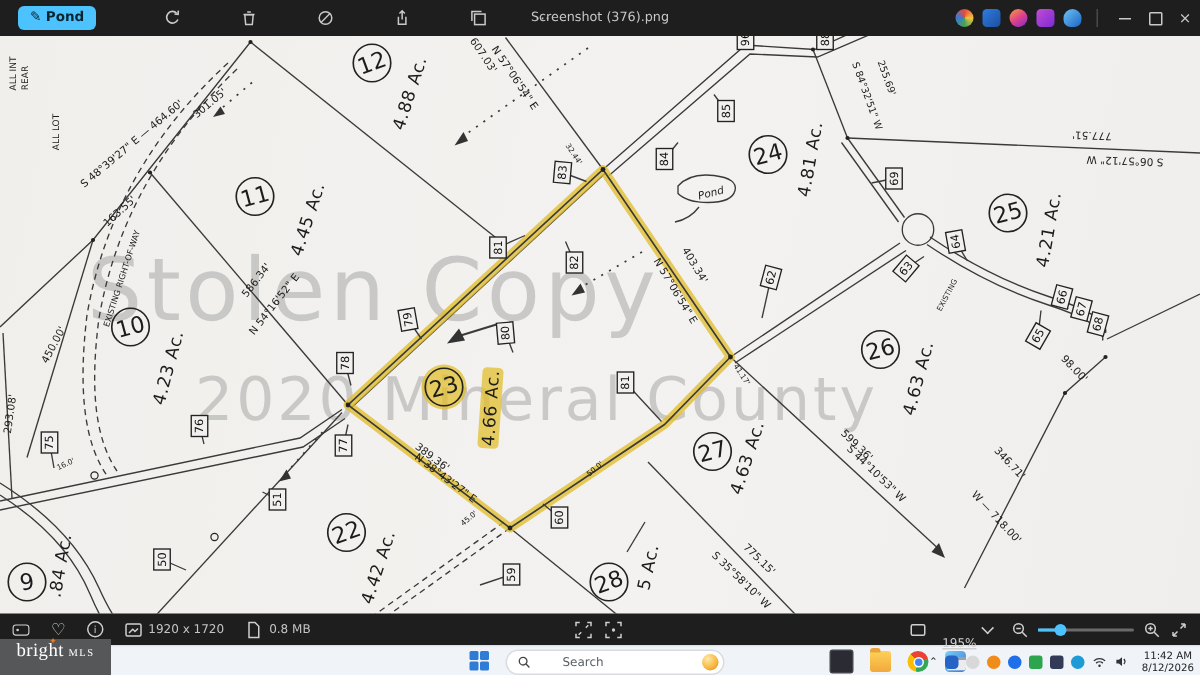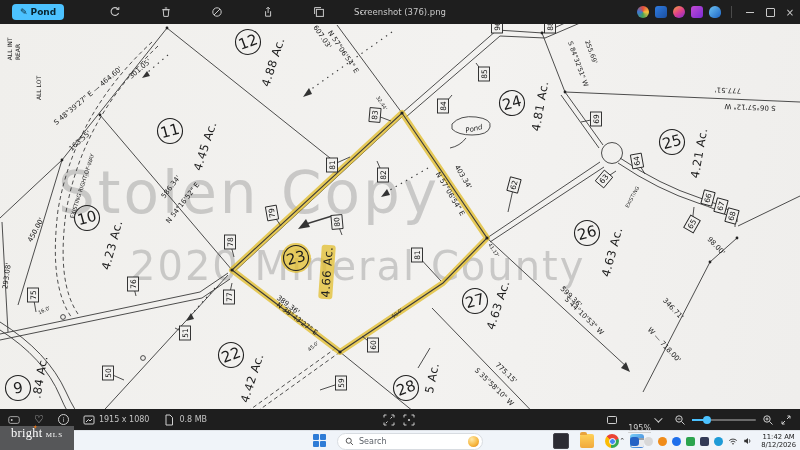--- a/index.html
+++ b/index.html
@@ -50,21 +50,21 @@
   .chev{width:5px;height:5px;border-right:1px solid #cfcfcf;border-bottom:1px solid #cfcfcf;transform:rotate(45deg) translateY(-2px);}
   .slider{position:relative;width:64px;height:12px;margin:0 6px;}
   .slider .track{position:absolute;left:0;top:5.5px;width:64px;height:2px;background:#6a6a6a;border-radius:1px;}
   .slider .fill{position:absolute;left:0;top:5.5px;width:15px;height:2px;background:#4cc2ff;}
   .slider .thumb{position:absolute;left:11px;top:2px;width:8px;height:8px;border-radius:50%;background:#4cc2ff;}
 
   
   #taskbar{position:absolute;left:0;top:430px;width:800px;height:20px;background:#f0f4f9;border-top:1px solid #dfe3e8;display:flex;align-items:center;z-index:10;}
   #start-btn{margin-left:313px;width:14px;height:14px;display:grid;grid-template-columns:6px 6px;grid-template-rows:6px 6px;gap:1px;}
   #start-btn span{background:#2f7cd6;border-radius:1px;}
-  #search-pill{margin-left:10px;width:144px;height:15px;background:#fff;border:1px solid #d8dce1;border-radius:9px;display:flex;align-items:center;position:relative;}
+  #search-pill{margin-left:10px;width:144px;height:15px;background:#fff;border:1px solid #d8dce1;border-radius:9px;display:flex;align-items:center;position:relative;gap:16px;}
   #search-pill svg{width:9px;height:9px;margin-left:7px;}
   #search-label{font-size:8px;color:#5a5f66;margin-left:5px;}
   #search-ball{position:absolute;right:3px;top:2px;width:11px;height:11px;border-radius:50%;background:radial-gradient(circle at 35% 30%,#ffe9a8,#f6b53c 60%,#d97b16);}
   .tk-ic{width:14px;height:14px;margin-left:11px;position:relative;}
   .tk-active::after{content:"";position:absolute;left:3px;bottom:-3px;width:8px;height:2px;border-radius:1px;background:#9aa0a6;}
   #tv-icon{background:#2b2b33;border-radius:2px;border:1px solid #44444c;}
   #fe-icon{background:linear-gradient(#ffd158,#f0a93c);border-radius:2px;position:relative;}
   #fe-icon::before{content:"";position:absolute;left:0;top:-2px;width:7px;height:3px;background:#e8a33d;border-radius:2px 2px 0 0;}
   #chrome-icon{border-radius:50%;background:conic-gradient(from -45deg,#ea4335 0 33%,#34a853 0 66%,#fbbc05 0 100%);position:relative;}
   #chrome-icon::after{content:"";position:absolute;left:3.5px;top:3.5px;width:7px;height:7px;border-radius:50%;background:#4285f4;border:1.5px solid #fff;box-sizing:border-box;}
@@ -520,21 +520,21 @@
     <div class="sb-ic heart">♡</div>
     <div class="sb-ic">
         <span class="info-c">i</span>
       </div>
     <div class="sb-ic">
       <svg viewBox="0 0 12 12">
           <rect x="1" y="2" width="10" height="8" rx="1" fill="none" stroke="#cfcfcf" stroke-width="1"></rect>
           <path d="M3 8 5.5 5.5 7 7 9 5" fill="none" stroke="#cfcfcf" stroke-width="1"></path>
         </svg>
     </div>
-    <span class="sb-txt">1915 x 1080</span>
+    <span class="sb-txt">1920 x 1720</span>
     <div class="sb-ic">
       <svg viewBox="0 0 12 12">
           <path d="M3 1h4l2.5 2.5V11H3Z" fill="none" stroke="#cfcfcf" stroke-width="1"></path>
         </svg>
     </div>
     <span class="sb-txt">0.8 MB</span>
 
     <div class="sb-mid">
       <div class="sb-ic" style="margin-left:0;">
         <svg viewBox="0 0 12 12">

